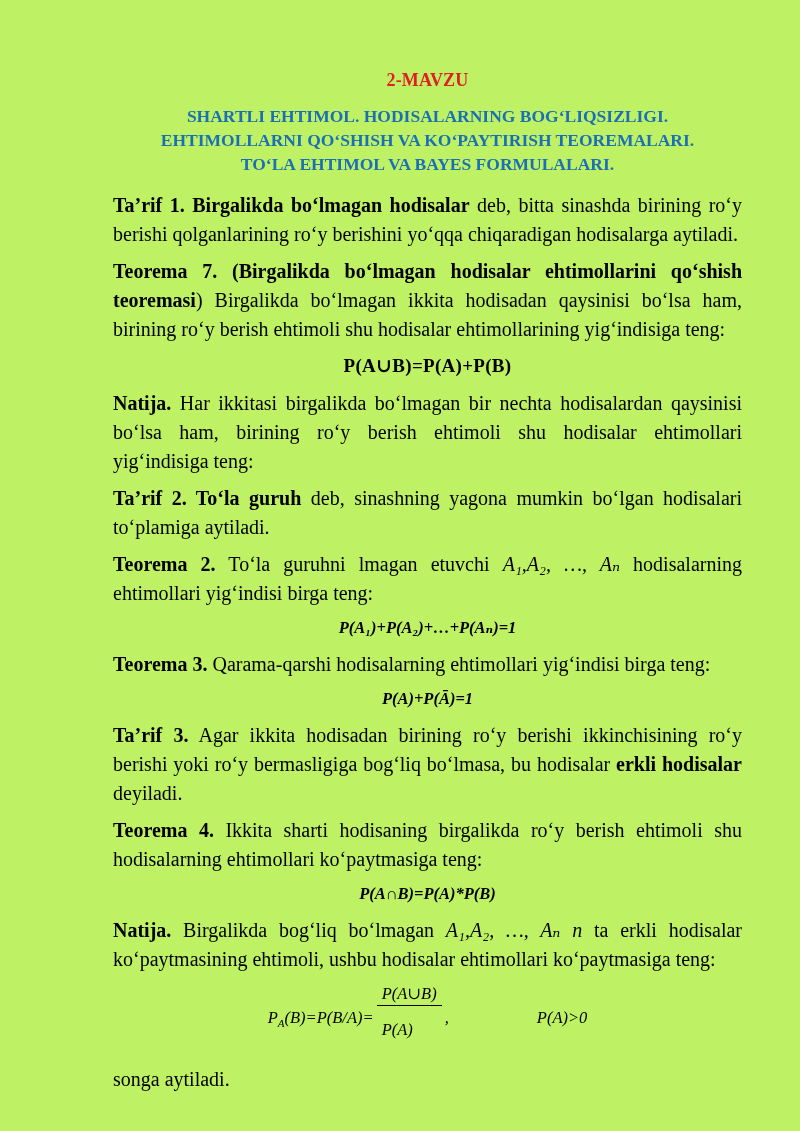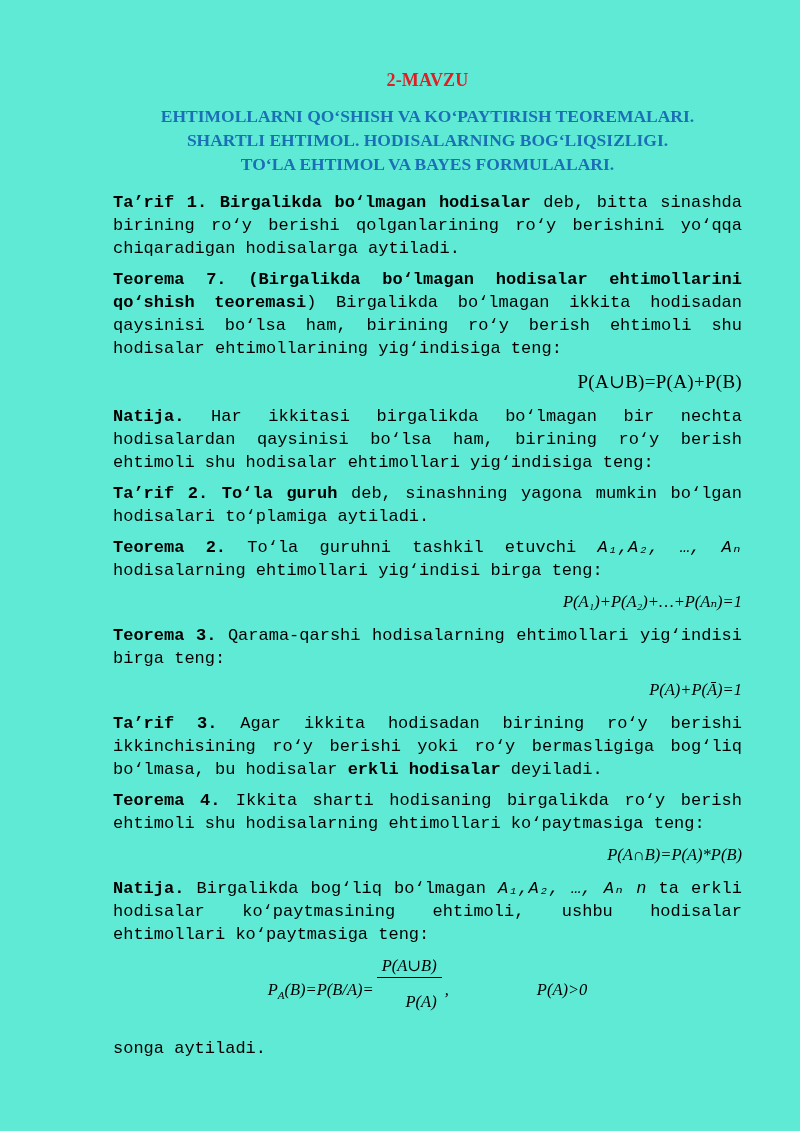--- a/index.html
+++ b/index.html
@@ -2,99 +2,99 @@
 <html><head>
 <meta charset="utf-8">
 <style>
   html, body { margin: 0; padding: 0; background: #ffffff; }
   .page {
     position: relative;
     width: 800px;
     height: 1131px;
     box-sizing: border-box;
     padding: 70px 58px 0 113px;
-    background: #5eead4;
+    background: #bef264;
     font-family: "Liberation Serif", "DejaVu Serif", serif;
     color: #000000;
     overflow: hidden;
   }
   .doc-title {
     font-size: 18px;
     font-weight: bold;
     text-align: center;
     margin: 0 0 13px 0;
     letter-spacing: 0.2px;
   }
   .doc-subtitle {
     font-size: 17.5px;
     font-weight: bold;
     text-align: center;
     line-height: 24px;
     margin: 0 0 15px 0;
   }
   .para {
-    font-size: 17px;
-    line-height: 23px;
+    font-size: 20px;
+    line-height: 29px;
     text-align: justify;
     margin: 0 0 8px 0;
-    font-family: Liberation Mono, monospace;
   }
   .run-b { font-weight: bold; }
   .run-i { font-style: italic; }
   .formula {
-    text-align: right;
+    text-align: center;
     font-style: italic;
     font-size: 16.5px;
     line-height: 24px;
     margin: 2px 0 10px 0;
+    font-weight: bold;
   }
   .formula.upright {
     font-style: normal;
     font-size: 19px;
     line-height: 27px;
     margin: 4px 0 10px 0;
     letter-spacing: 0.3px;
   }
   .formula-row {
     display: flex;
     justify-content: center;
     align-items: center;
     font-style: italic;
     font-size: 16.5px;
     margin: 8px 0 12px 0;
   }
   .frac {
     display: inline-flex;
     flex-direction: column;
-    align-items: flex-end;
+    align-items: flex-start;
     margin: 0 3px;
     line-height: 23px;
   }
   .frac .num { padding: 0 5px; border-bottom: 1.4px solid #000; }
   .frac .den { padding: 12px 5px; }
   .fgap { display: inline-block; width: 88px; }
   sub.fsub { font-size: 11px; line-height: 0; }
 </style>
 </head>
 <body>
 
 <div class="page">
   <h1 class="doc-title" style="color: rgb(224, 30, 37);">2-MAVZU</h1>
   <div class="doc-subtitle" style="color: rgb(27, 111, 181);">
+    <div>SHARTLI EHTIMOL. HODISALARNING BOG‘LIQSIZLIGI.</div>
     <div>EHTIMOLLARNI QO‘SHISH VA KO‘PAYTIRISH TEOREMALARI.</div>
-    <div>SHARTLI EHTIMOL. HODISALARNING BOG‘LIQSIZLIGI.</div>
     <div>TO‘LA EHTIMOL VA BAYES FORMULALARI.</div>
   </div>
   <div>
       <p class="para"><span class="run-b">Ta’rif 1. Birgalikda bo‘lmagan hodisalar</span><span class="run-r"> deb, bitta sinashda birining ro‘y berishi qolganlarining ro‘y berishini yo‘qqa chiqaradigan hodisalarga aytiladi.</span></p>
       <p class="para"><span class="run-b">Teorema 7. (Birgalikda bo‘lmagan hodisalar ehtimollarini qo‘shish teoremasi</span><span class="run-r">) Birgalikda bo‘lmagan ikkita hodisadan qaysinisi bo‘lsa ham, birining ro‘y berish ehtimoli shu hodisalar  ehtimollarining yig‘indisiga teng:</span></p>
       <div class="formula upright">P(A∪B)=P(A)+P(B)</div>
       <p class="para"><span class="run-b">Natija.</span><span class="run-r"> Har ikkitasi birgalikda bo‘lmagan bir nechta hodisalardan qaysinisi bo‘lsa ham, birining ro‘y berish ehtimoli shu hodisalar ehtimollari yig‘indisiga teng:</span></p>
       <p class="para"><span class="run-b">Ta’rif 2. To‘la guruh</span><span class="run-r"> deb, sinashning yagona mumkin bo‘lgan hodisalari to‘plamiga aytiladi.</span></p>
-      <p class="para"><span class="run-b">Teorema 2.</span><span class="run-r"> To‘la guruhni tashkil etuvchi </span><span class="run-i">A₁,A₂, …, Aₙ</span><span class="run-r"> hodisalarning ehtimollari yig‘indisi  birga teng:</span></p>
+      <p class="para"><span class="run-b">Teorema 2.</span><span class="run-r"> To‘la guruhni lmagan etuvchi </span><span class="run-i">A₁,A₂, …, Aₙ</span><span class="run-r"> hodisalarning ehtimollari yig‘indisi  birga teng:</span></p>
       <div class="formula">P(A₁)+P(A₂)+…+P(Aₙ)=1</div>
       <p class="para"><span class="run-b">Teorema 3.</span><span class="run-r"> Qarama-qarshi hodisalarning ehtimollari yig‘indisi birga teng:</span></p>
       <div class="formula">P(A)+P(Ā)=1</div>
       <p class="para"><span class="run-b">Ta’rif 3.</span><span class="run-r"> Agar ikkita hodisadan birining ro‘y berishi ikkinchisining ro‘y berishi yoki ro‘y bermasligiga bog‘liq bo‘lmasa, bu hodisalar </span><span class="run-b">erkli hodisalar</span><span class="run-r"> deyiladi.</span></p>
       <p class="para"><span class="run-b">Teorema 4.</span><span class="run-r"> Ikkita sharti hodisaning birgalikda ro‘y berish ehtimoli shu hodisalarning ehtimollari ko‘paytmasiga teng:</span></p>
       <div class="formula">P(A∩B)=P(A)*P(B)</div>
       <p class="para"><span class="run-b">Natija.</span><span class="run-r"> Birgalikda bog‘liq bo‘lmagan </span><span class="run-i">A₁,A₂, …, Aₙ n</span><span class="run-r"> ta erkli hodisalar ko‘paytmasining ehtimoli, ushbu hodisalar ehtimollari ko‘paytmasiga teng:</span></p>
       <div class="formula-row">
         <span>P<sub class="fsub">A</sub><span>(B)=P(B/A)=</span></span>
         <span class="frac">

